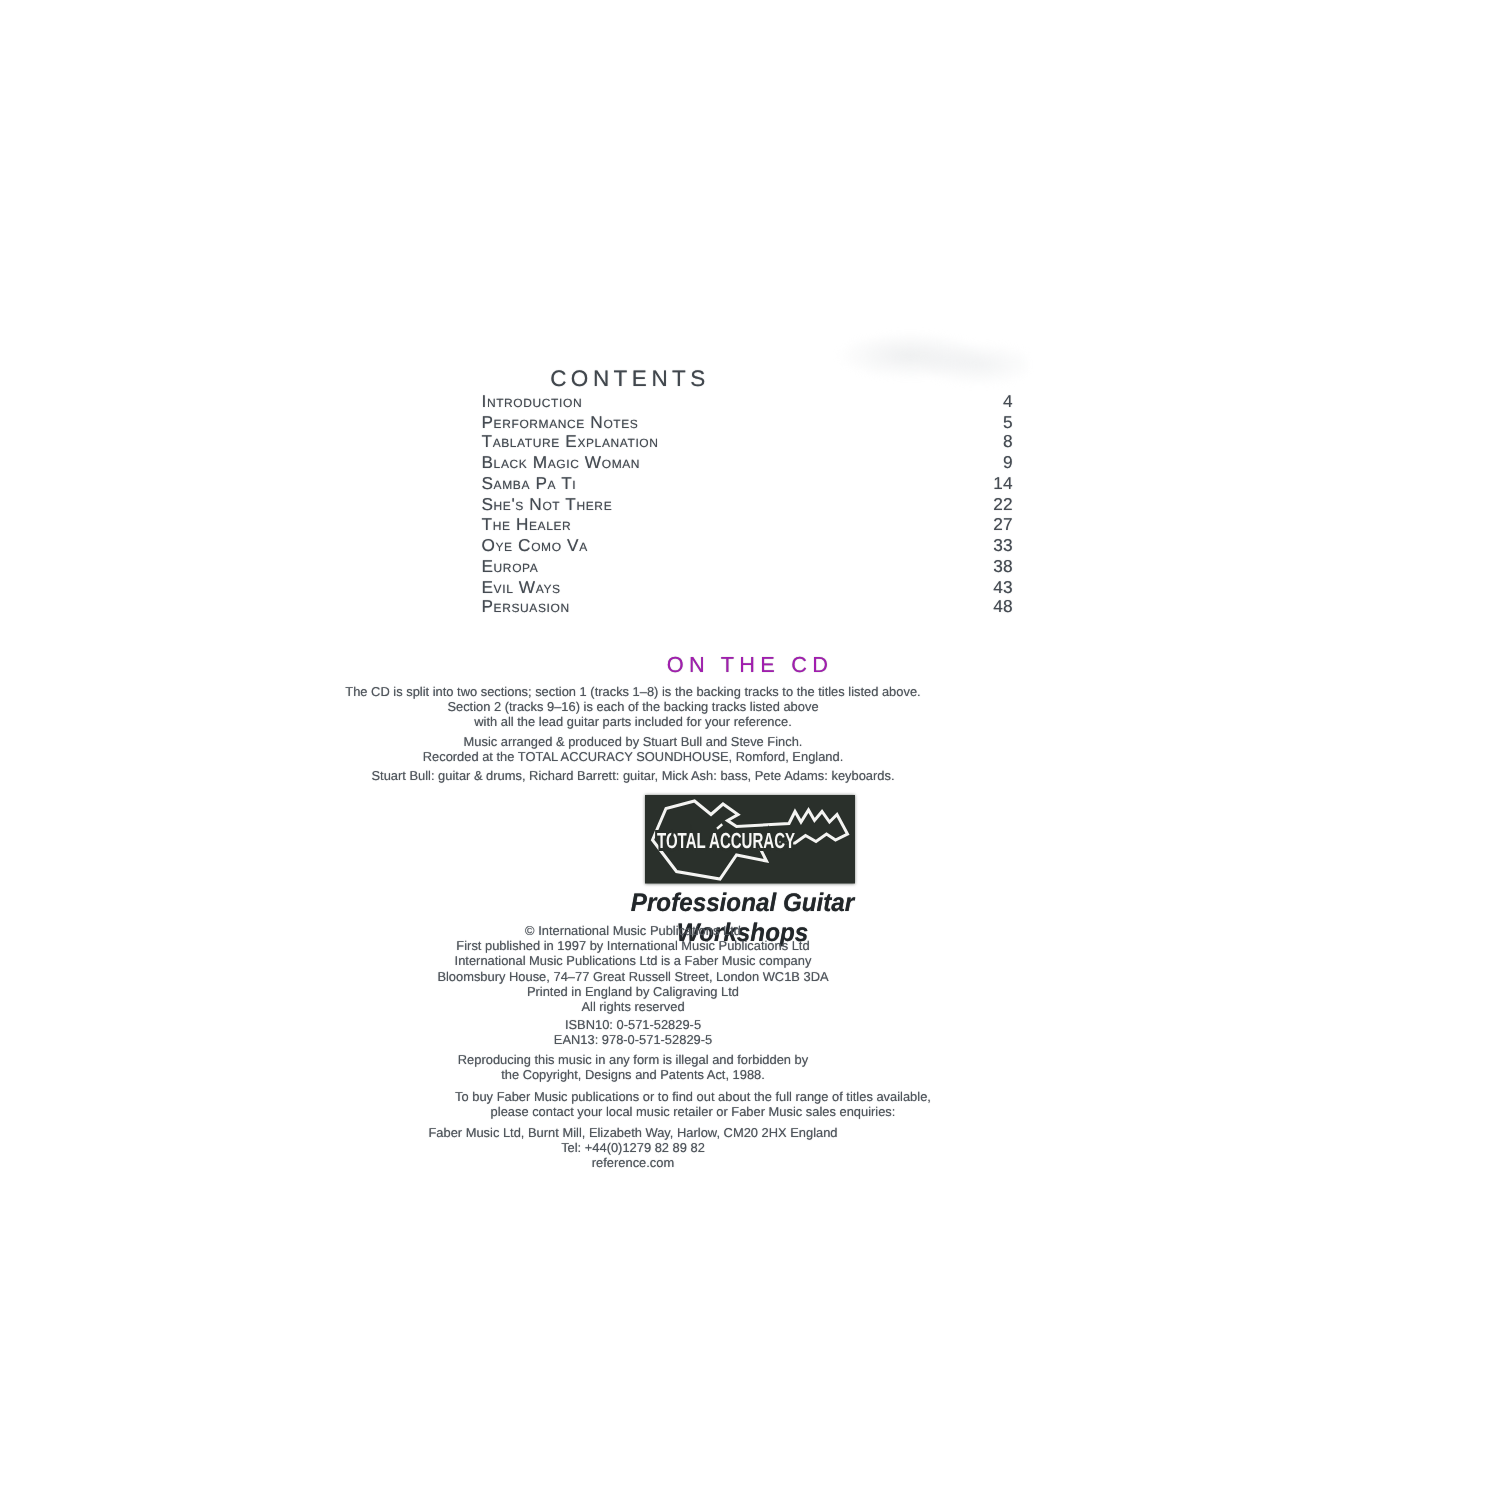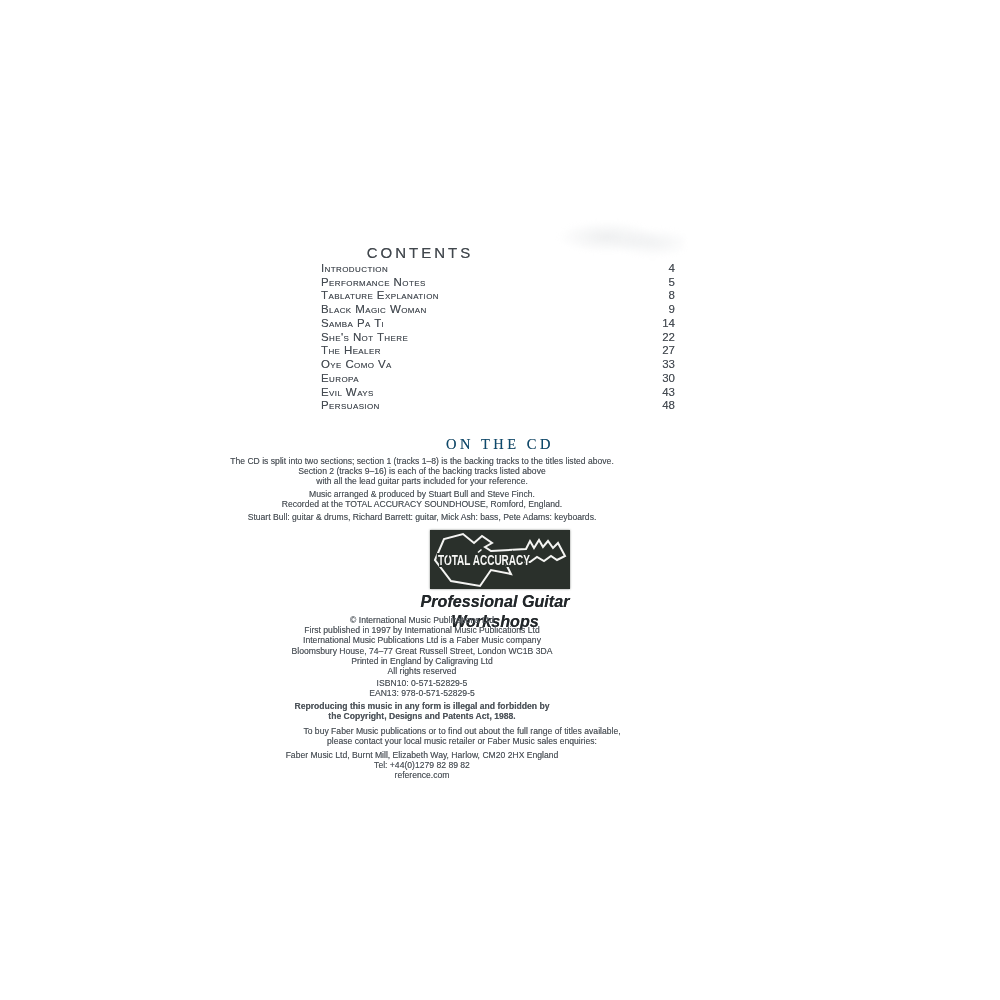--- a/index.html
+++ b/index.html
@@ -71,23 +71,22 @@
 
   
   .cd-title {
     position: absolute;
     left: 0;
     top: 436px;
     width: 1000px;
     text-align: center;
     font-size: 14.5px;
     letter-spacing: 3.5px;
-    color: #0c4a6e;
+    color: #a21caf;
     text-shadow: 0 0 0.6px rgba(66,72,78,0.65);
-    font-family: Liberation Serif, serif;
   }
   .small-center {
     position: absolute;
     left: 0;
     width: 844px;
     text-align: center;
     font-size: 8.6px;
     line-height: 10.2px;
     color: #50565c;
     text-shadow: 0 0 0.55px rgba(80,86,92,0.7);
@@ -118,21 +117,21 @@
     font-style: italic;
     transform: scaleX(0.95);
     color: #22272a;
     letter-spacing: 0px;
     text-shadow: 0 0 0.5px rgba(34,39,42,0.8);
   }
 
   
   .pub-imprint  { top: 615px; }
   .pub-isbn     { top: 678px; }
-  .pub-legal    { top: 701px; font-weight: bold; }
+  .pub-legal    { top: 701px; }
   .pub-purchase { top: 726px; padding-left: 40px; }
   .pub-contact  { top: 750px; }
 </style>
 </head>
 <body>
 
 <div class="page">
 
   <div class="scan-artifact"></div>
 
@@ -175,21 +174,21 @@
         <span class="toc-page">27</span>
       </div>
 
       <div class="toc-row">
         <span class="toc-label">Oye Como Va</span>
         <span class="toc-page">33</span>
       </div>
 
       <div class="toc-row">
         <span class="toc-label">Europa</span>
-        <span class="toc-page">30</span>
+        <span class="toc-page">38</span>
       </div>
 
       <div class="toc-row">
         <span class="toc-label">Evil Ways</span>
         <span class="toc-page">43</span>
       </div>
 
       <div class="toc-row">
         <span class="toc-label">Persuasion</span>
         <span class="toc-page">48</span>

